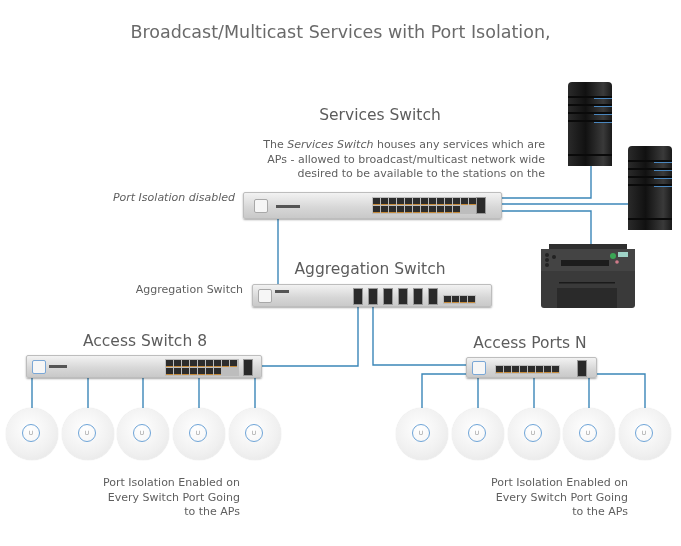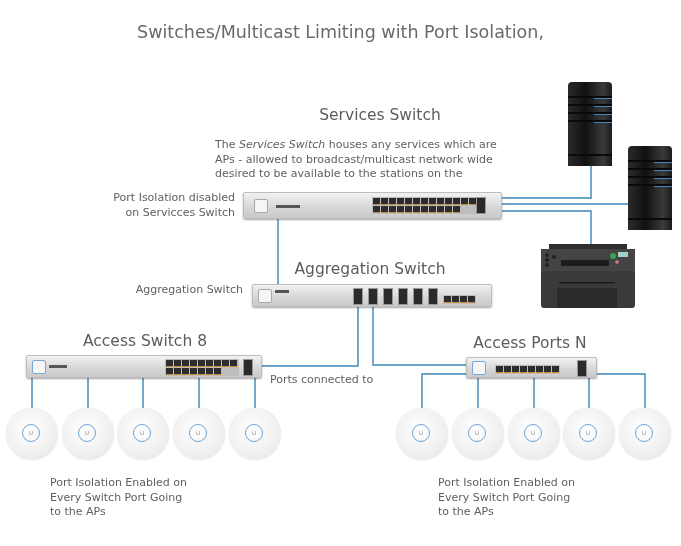--- a/index.html
+++ b/index.html
@@ -2,21 +2,21 @@
 <html><head>
 <meta charset="utf-8">
 <style>
   html,body{margin:0;padding:0;background:#ffffff;}
   body{width:681px;height:546px;position:relative;overflow:hidden;font-family:"DejaVu Sans","Liberation Sans",sans-serif;color:#666;}
   .abs{position:absolute;}
   .title{left:0;width:681px;text-align:center;font-size:17.5px;line-height:24px;color:#6a6a6a;top:20px;}
   .hdr{font-size:15.5px;color:#5c5c5c;text-align:center;white-space:nowrap;}
   .note{font-size:11px;line-height:14.5px;color:#5f5f5f;}
   .note.r{text-align:right;}
-  .note.c{text-align:left;}
+  .note.c{text-align:right;}
   svg.wires{position:absolute;left:0;top:0;}
   .switch{position:absolute;border-radius:2px;box-shadow:0 1px 2px rgba(0,0,0,.35);background:linear-gradient(#f2f2f2,#d6d6d6 60%,#c9c9c9);border:1px solid #bdbdbd;box-sizing:border-box;}
   .logo-btn{position:absolute;width:14px;height:14px;border:1px solid #a8a8a8;border-radius:2px;background:#f6f6f6;box-sizing:border-box;}
   .logo-btn.blue{border-color:#7aa7d6;}
   .brand{position:absolute;height:3px;width:24px;background:#555;}
   .ports{position:absolute;display:flex;gap:1px;padding:1px;background:#bdbdbd;}
   .port{width:7px;height:6px;background:#2c2c2c;border-bottom:1px solid #c58a3a;}
   .sfp{position:absolute;width:10px;height:17px;background:#2a2a2a;border:1px solid #999;box-sizing:border-box;}
   .ap{position:absolute;width:52px;height:52px;border-radius:50%;background:radial-gradient(circle at 45% 40%,#ffffff,#f0f0f0 60%,#e2e2e2);box-shadow:0 0 1px rgba(0,0,0,.25);}
   .ap .ring{position:absolute;left:16px;top:16px;width:18px;height:18px;border-radius:50%;border:1.5px solid #6fa5d8;box-sizing:border-box;font-size:6px;line-height:15px;text-align:center;color:#999;}
@@ -49,33 +49,32 @@
 
     <path d="M466 374 H422 V408"></path>
     <path d="M478 378 V408"></path>
     <path d="M534 378 V408"></path>
     <path d="M589 378 V408"></path>
     <path d="M596 374 H645 V408"></path>
   </g>
 </svg>
 
 <div class="abs title">
-  <div>Switches/Multicast Limiting with Port Isolation,</div>
+  <div>Broadcast/Multicast Services with Port Isolation,</div>
 </div>
 
 <div class="abs hdr" style="left:300px;top:106px;width:160px;">Services Switch</div>
 <div class="abs note c" style="left:215px;top:138px;width:330px;">
   <div><span>The </span><i>Services Switch</i><span> houses any services which are</span></div>
   <div>APs - allowed to broadcast/multicast network wide</div>
   <div>desired to be available to the stations on the</div>
 </div>
 
-<div class="abs note r" style="left:60px;top:191px;width:175px;">
+<div class="abs note r" style="left:60px;top:191px;width:175px;font-style:italic;">
   <div>Port Isolation disabled</div>
-  <div>on Servicces Switch</div>
 </div>
 
 <div class="switch" style="left:243px;top:192px;width:259px;height:27px;">
   <div class="logo-btn" style="left:10px;top:6px;"></div>
   <div class="brand" style="left:32px;top:12px;"></div>
   <div class="ports" id="svc-ports" style="left:128px;top:4px;width:105px;flex-wrap:wrap;">
       <div class="port"></div>
       <div class="port"></div>
       <div class="port"></div>
       <div class="port"></div>
@@ -161,21 +160,20 @@
       <div class="port"></div>
       <div class="port"></div>
       <div class="port"></div>
       <div class="port"></div>
       <div class="port"></div>
     </div>
   <div class="sfp" style="left:110px;top:2px;"></div>
 </div>
 
 <div class="abs note c" style="left:270px;top:373px;width:150px;">
-  <div>Ports connected to</div>
 </div>
 
 <div id="aps-left">
     <div class="ap" style="left: 6px; top: 408px;">
       <div class="ring">U</div>
     </div>
     <div class="ap" style="left: 62px; top: 408px;">
       <div class="ring">U</div>
     </div>
     <div class="ap" style="left: 117px; top: 408px;">

